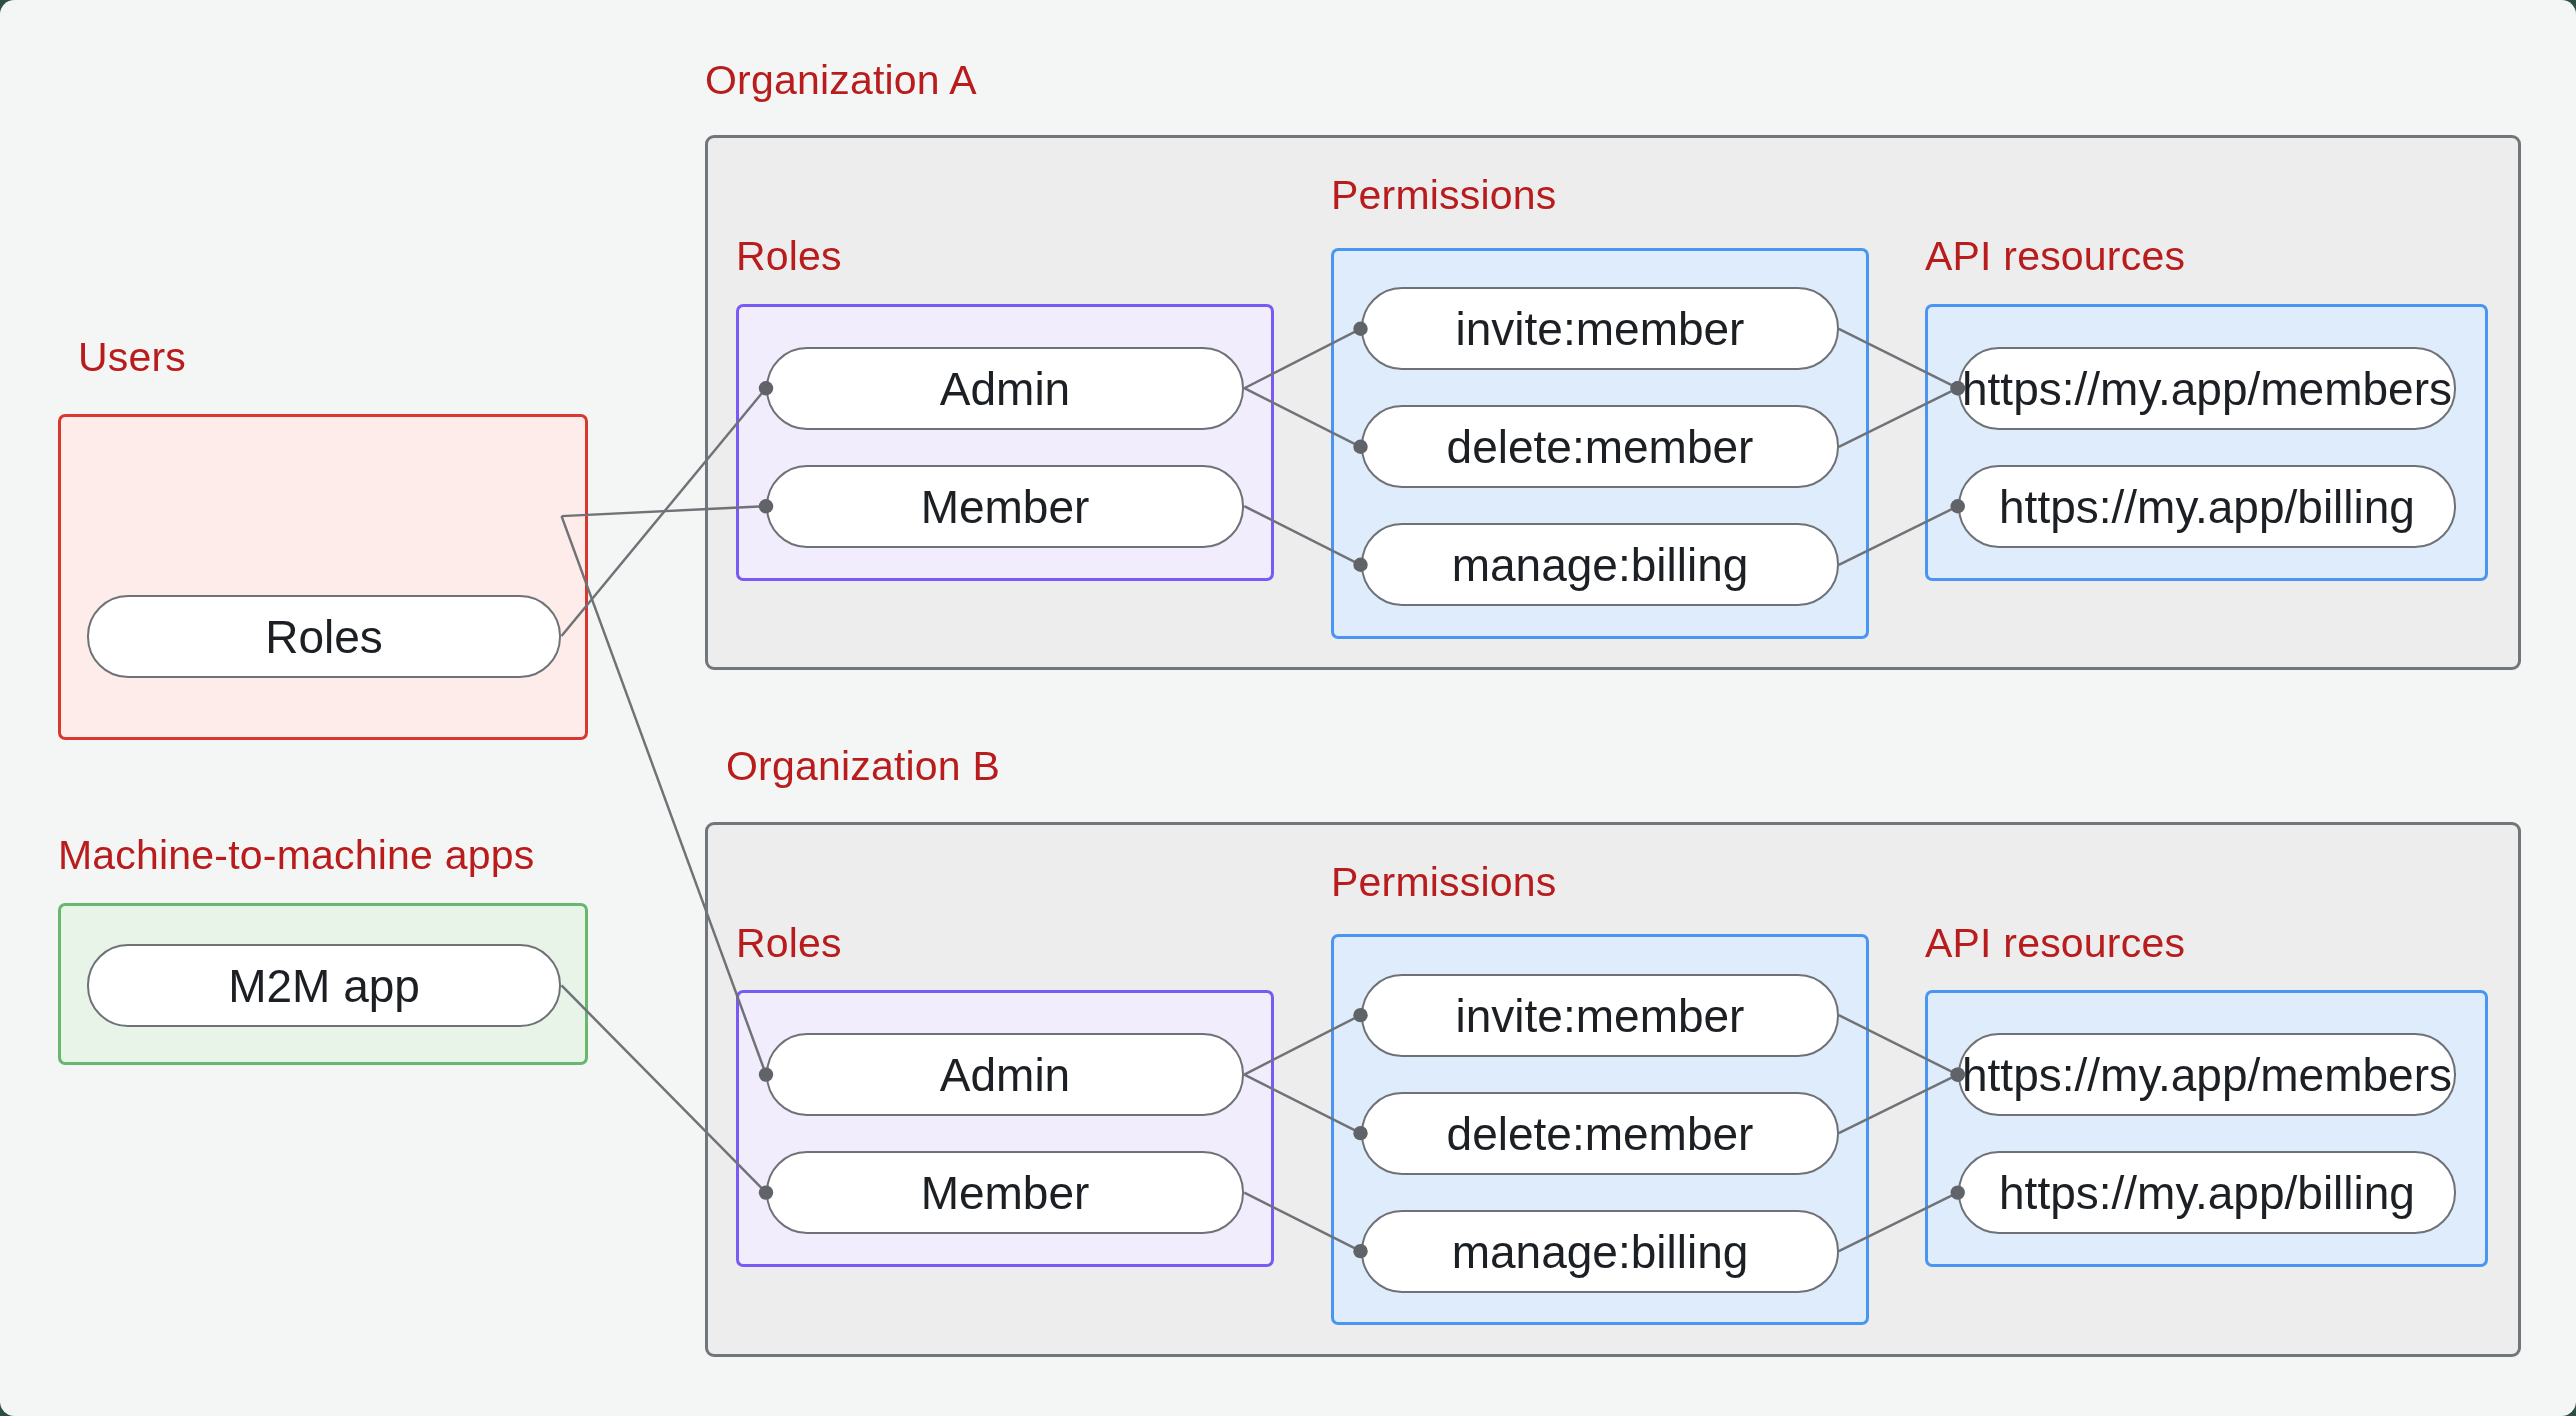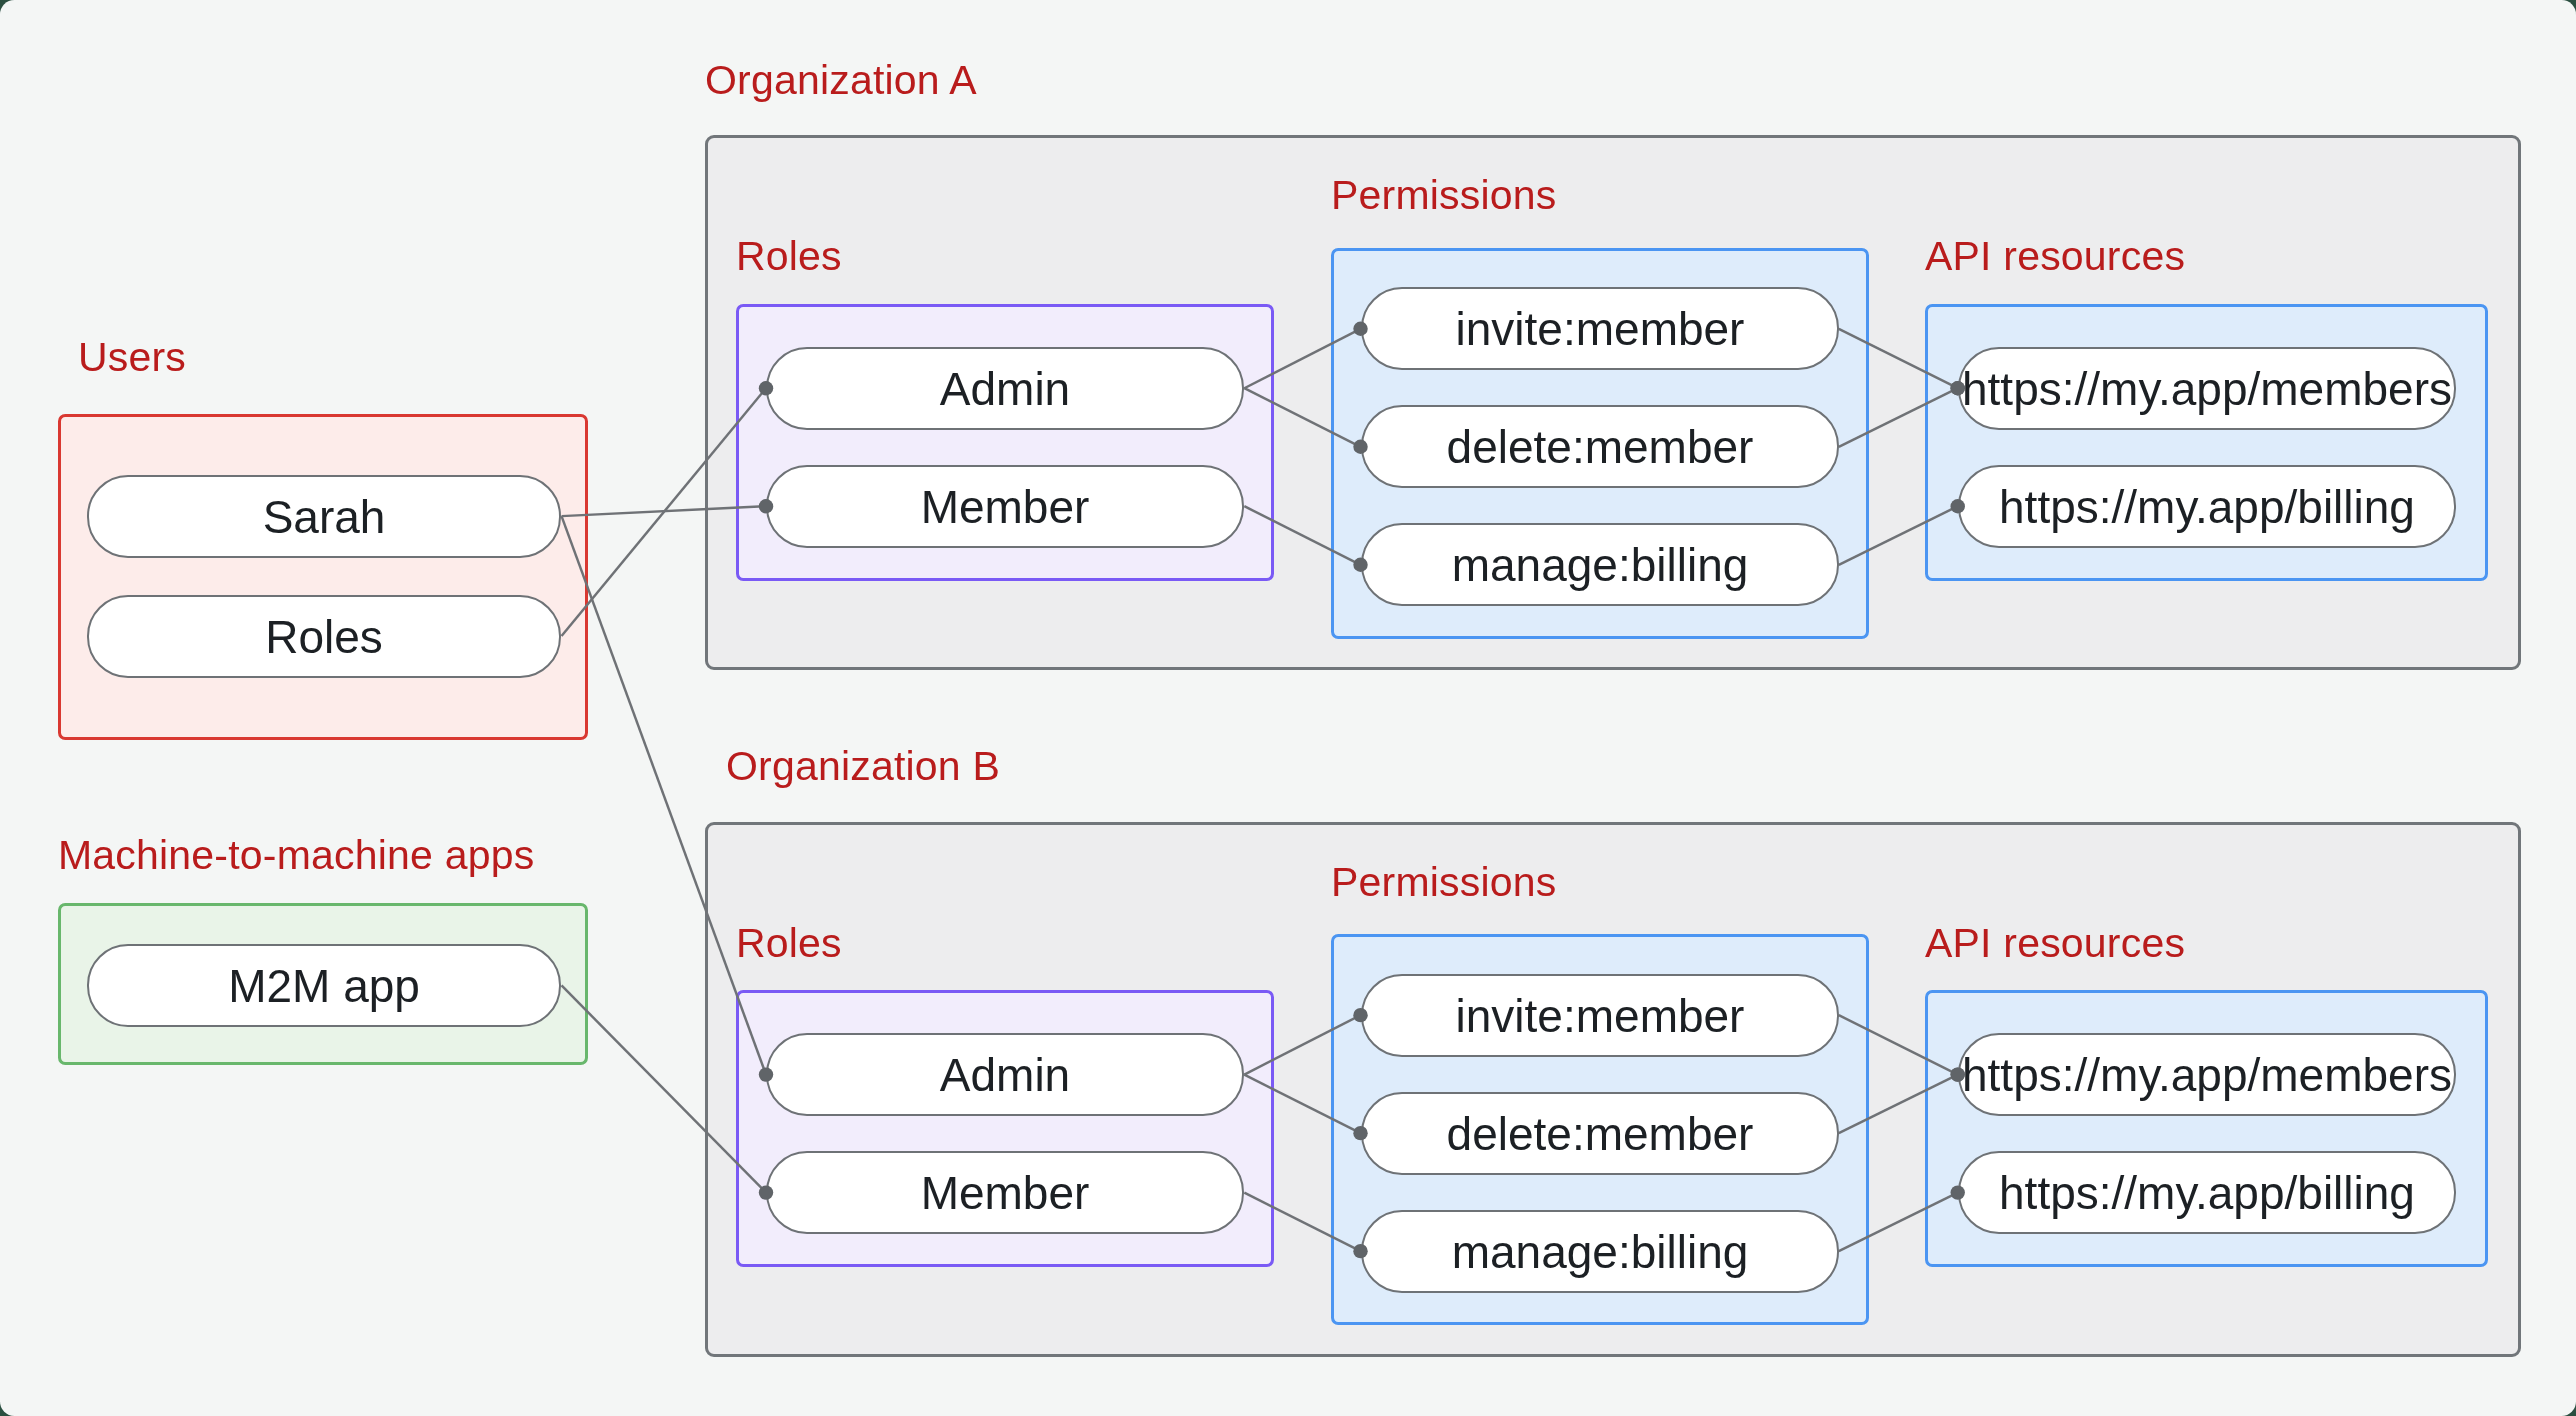--- a/index.html
+++ b/index.html
@@ -57,21 +57,20 @@
     pointer-events: none;
   }
 </style>
 </head>
 <body>
 
 <div id="page">
 
   <div class="heading" style="left:58px; top:333px;margin-left:20px;">Users</div>
   <div class="group-box users-box" style="left:58px; top:414px; width:530px; height:326px;"></div>
-  <div class="pill" style="left:87px; top:475px; width:474px;">Sarah</div>
   <div class="pill" style="left:87px; top:595px; width:474px;">Roles</div>
 
   <div class="heading" style="left:58px; top:831px;">Machine-to-machine apps</div>
   <div class="group-box m2m-box" style="left:58px; top:903px; width:530px; height:162px;"></div>
   <div class="pill" style="left:87px; top:944px; width:474px;">M2M app</div>
 
   <div class="heading" style="left:705px; top:56px;">Organization A</div>
   <div class="group-box org-box" style="left:705px; top:135px; width:1816px; height:535px;"></div>
 
   <div class="heading" style="left:736px; top:232px;">Roles</div>

